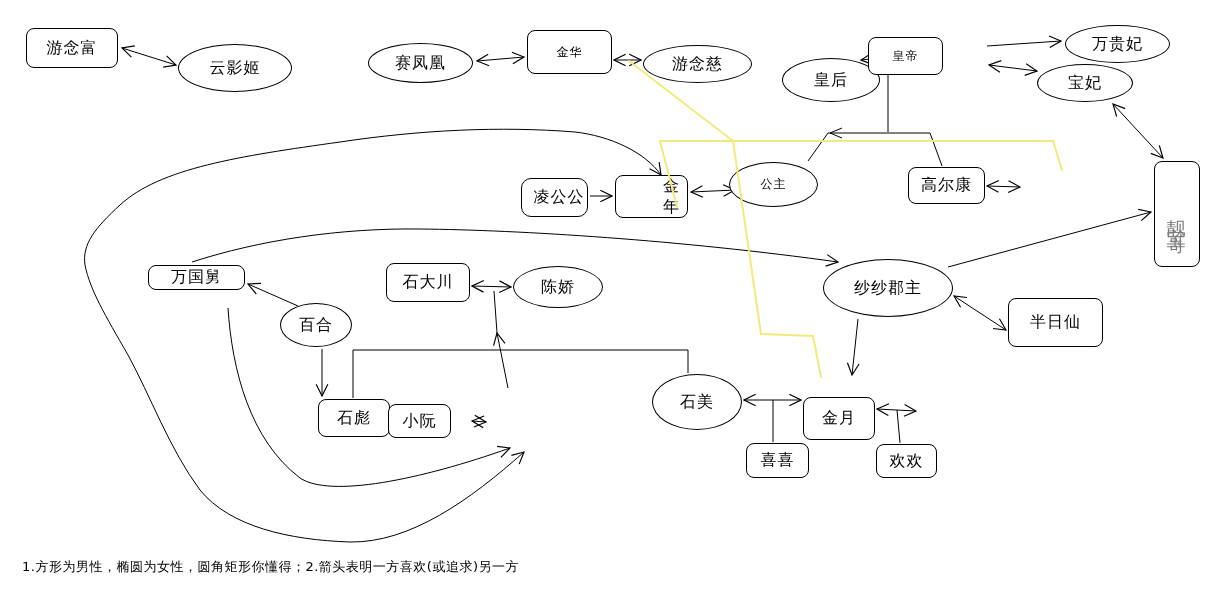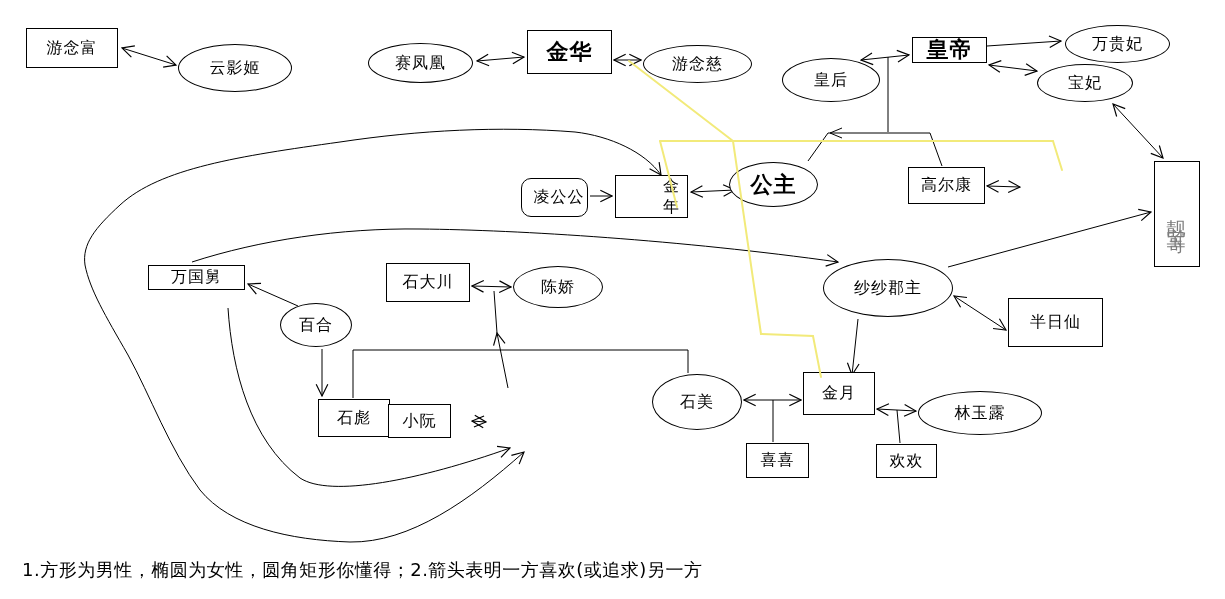--- a/index.html
+++ b/index.html
@@ -2,27 +2,27 @@
 <html><head>
 <meta charset="utf-8">
 <style>
   html,body{margin:0;padding:0;background:#fff;}
   #canvas{position:relative;width:1225px;height:599px;background:#ffffff;overflow:hidden;
           font-family:"DejaVu Sans",sans-serif;}
   svg{position:absolute;left:0;top:0;pointer-events:none;}
   .node{position:absolute;display:flex;align-items:center;justify-content:center;
         background:#fff;border:1px solid #000;color:#000;font-size:16px;
         box-sizing:border-box;text-align:center;letter-spacing:1px;}
-  .rect{border-radius:0;text-align:center;}
+  .rect{border-radius:8px;text-align:center;}
   .ellipse{border-radius:50%;}
   .rounded{border-radius:10px;}
-  .big{font-size:22px;font-weight:bold;}
+  .big{font-size:12px;}
   .vertical{writing-mode:vertical-rl;text-orientation:upright;color:#7d7d7d;
             font-size:19px;letter-spacing:8px;padding-top:6px;}
-  #legend{position:absolute;left:22px;top:558px;font-size:18px;color:#000;
+  #legend{position:absolute;left:22px;top:558px;font-size:13px;color:#000;
           letter-spacing:0.5px;white-space:nowrap;}
 </style>
 </head>
 <body>
 
 <div id="canvas">
 
   <svg width="1225" height="599">
     <defs>
       <marker id="ah" viewBox="0 0 12 12" refX="11" refY="6" markerWidth="14" markerHeight="14" markerUnits="userSpaceOnUse" orient="auto-start-reverse">
@@ -68,39 +68,38 @@
       <line x1="897" y1="410" x2="900" y2="443"></line>
     </g>
   </svg>
 
   <div class="node rect" style="left:26px;top:28px;width:92px;height:40px;">游念富</div>
   <div class="node ellipse" style="left:178px;top:44px;width:114px;height:48px;">云影姬</div>
   <div class="node ellipse" style="left:368px;top:43px;width:105px;height:40px;">赛凤凰</div>
   <div class="node rect big" style="left:527px;top:30px;width:85px;height:44px;">金华</div>
   <div class="node ellipse" style="left:643px;top:45px;width:109px;height:38px;">游念慈</div>
   <div class="node ellipse" style="left:782px;top:58px;width:98px;height:44px;">皇后</div>
-  <div class="node rect big" style="left:912px;top:37px;width:75px;height:26px;">皇帝</div>
+  <div class="node rect big" style="left:868px;top:37px;width:75px;height:38px;">皇帝</div>
   <div class="node ellipse" style="left:1065px;top:25px;width:105px;height:38px;">万贵妃</div>
   <div class="node ellipse" style="left:1037px;top:64px;width:96px;height:38px;">宝妃</div>
   <div class="node rounded" style="left:521px;top:178px;width:67px;height:39px;padding-left:9px;">凌公公</div>
   <div class="node rect" style="left:615px;top:175px;width:73px;height:43px;padding-left:40px;">金年</div>
   <div class="node ellipse big" style="left:729px;top:162px;width:89px;height:45px;">公主</div>
   <div class="node rect" style="left:908px;top:167px;width:77px;height:37px;">高尔康</div>
   <div class="node rect vertical" style="left:1154px;top:161px;width:46px;height:106px;">靓宝哥</div>
   <div class="node rect" style="left:148px;top:265px;width:97px;height:25px;">万国舅</div>
   <div class="node ellipse" style="left:280px;top:303px;width:72px;height:44px;">百合</div>
   <div class="node rect" style="left:386px;top:263px;width:84px;height:39px;">石大川</div>
   <div class="node ellipse" style="left:513px;top:266px;width:90px;height:42px;">陈娇</div>
   <div class="node ellipse" style="left:823px;top:259px;width:130px;height:58px;">纱纱郡主</div>
   <div class="node rect" style="left:1008px;top:298px;width:95px;height:49px;">半日仙</div>
   <div class="node rect" style="left:318px;top:399px;width:72px;height:38px;">石彪</div>
   <div class="node rect" style="left:388px;top:404px;width:63px;height:34px;">小阮</div>
   <div class="node ellipse" style="left:652px;top:374px;width:90px;height:56px;">石美</div>
-  <div class="node rect" style="left:803px;top:372px;width:72px;height:43px;">金月</div>
-  <div class="node ellipse" style="left:918px;top:391px;width:124px;height:44px;">林玉露</div>
+  <div class="node rect" style="left:803px;top:397px;width:72px;height:43px;">金月</div>
   <div class="node rect" style="left:746px;top:443px;width:63px;height:35px;">喜喜</div>
   <div class="node rect" style="left:876px;top:444px;width:61px;height:34px;">欢欢</div>
 
   <svg width="1225" height="599">
     <g stroke="#f2ea7a" stroke-width="2" fill="none" stroke-linecap="round">
       <path d="M629,61 L733,141 L761,334 L813,336 L821,377"></path>
       <line x1="660" y1="141" x2="1053" y2="141"></line>
       <line x1="660" y1="141" x2="677" y2="207"></line>
       <line x1="1053" y1="141" x2="1062" y2="170"></line>
     </g>

